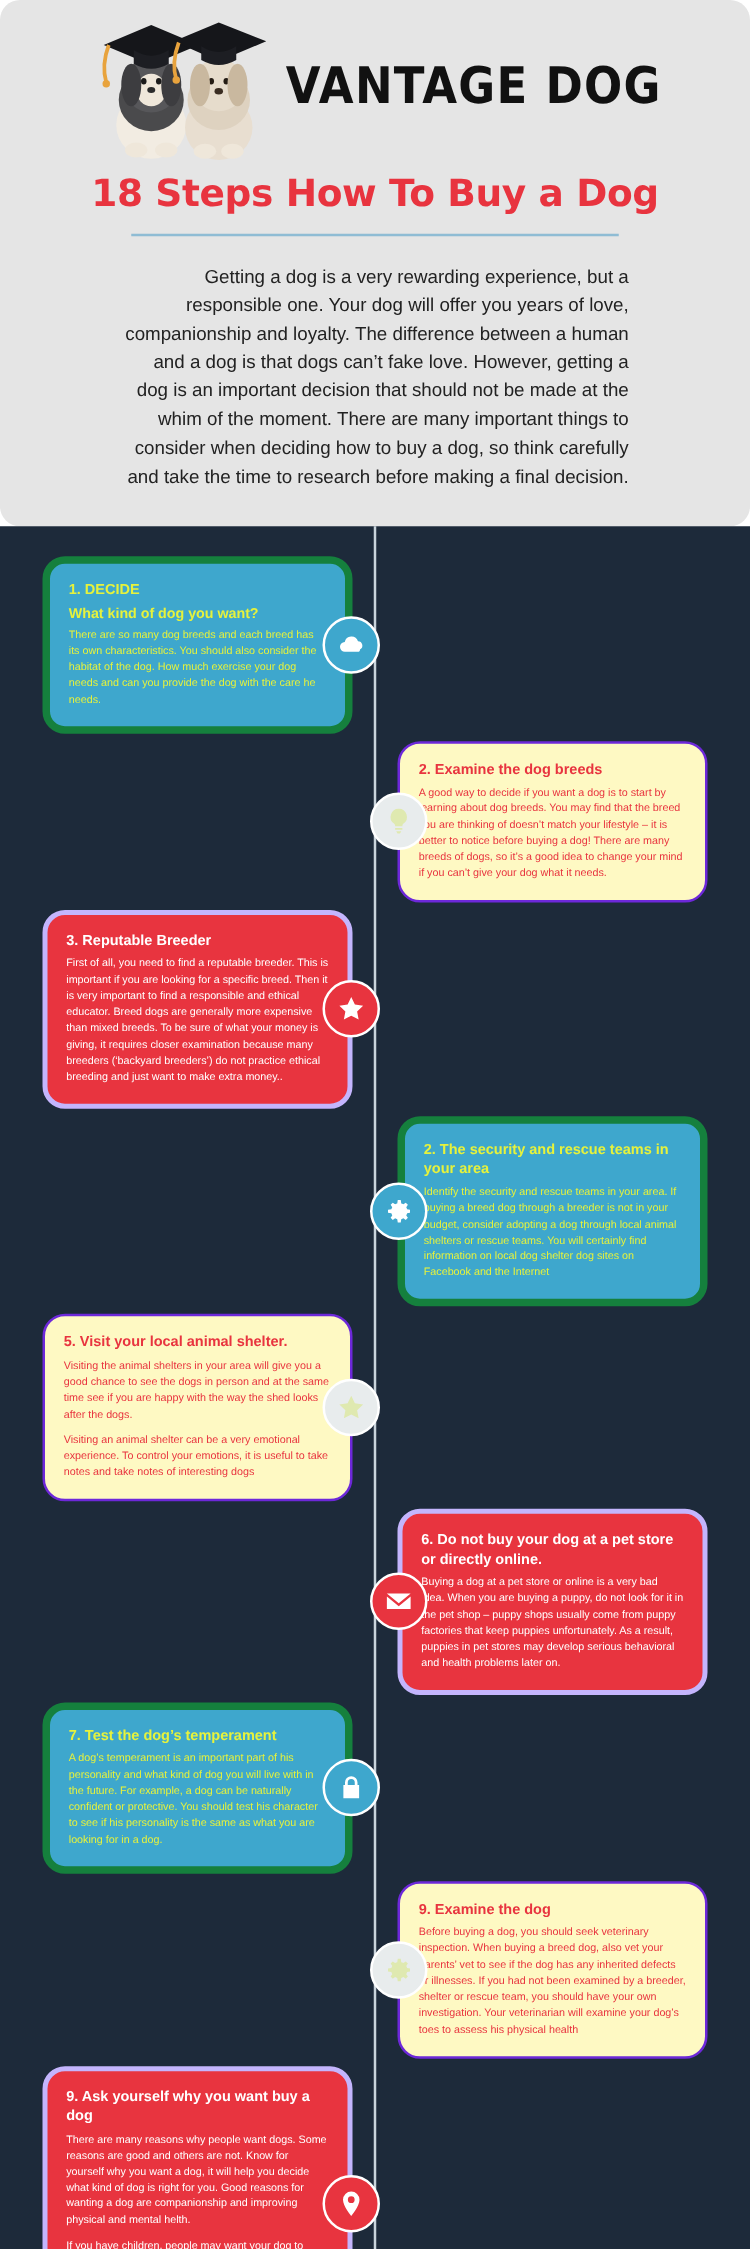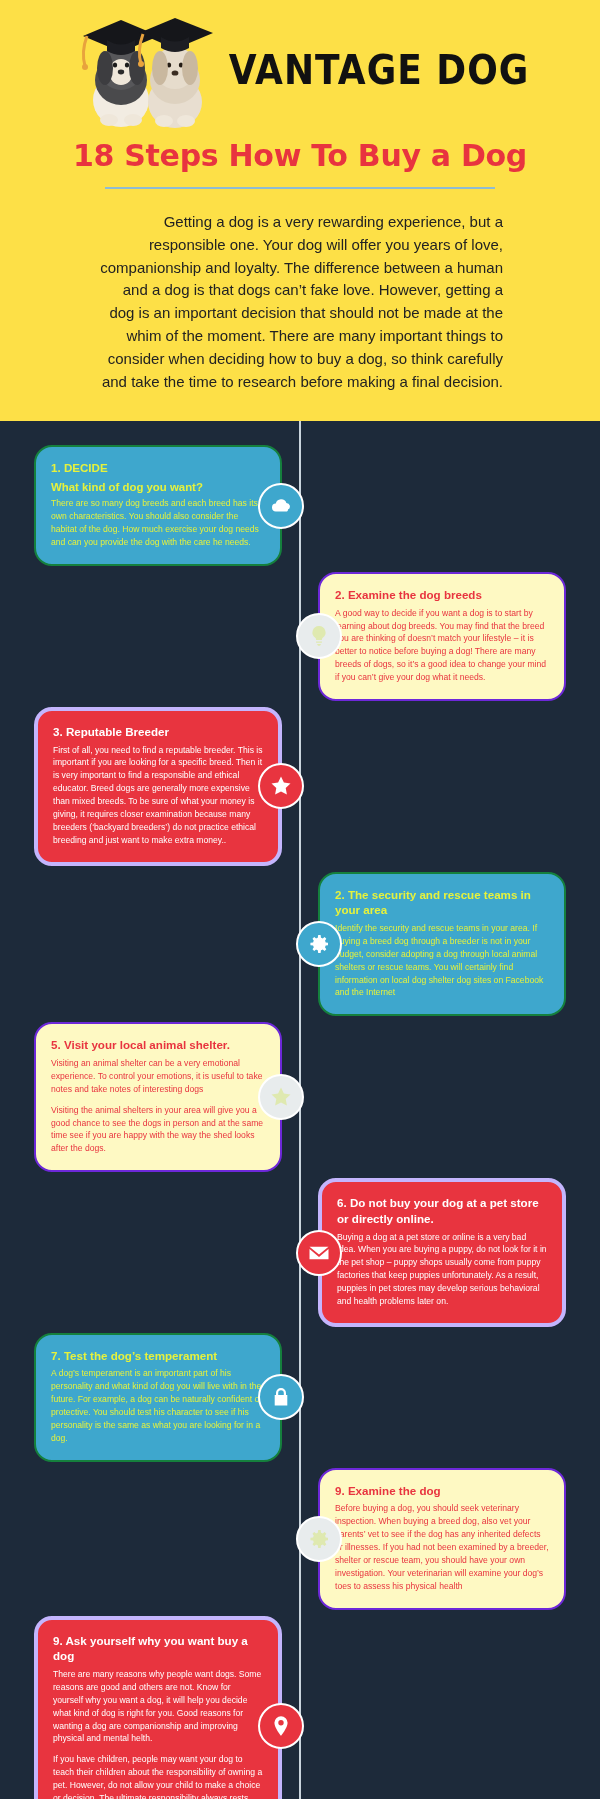--- a/index.html
+++ b/index.html
@@ -6,21 +6,21 @@
   html, body { width: 600px; }
   body {
     font-family: "Liberation Sans", sans-serif;
     background: #ffffff;
     width: 600px;
     overflow-x: hidden;
   }
   .page { width: 600px; position: relative; }
 
   
-  .header { background: #fde047; padding: 8px 0 0 0; text-align: center; }
+  .header { background: #e5e5e5; padding: 8px 0 0 0; text-align: center; border-radius: 16px; }
   .logo-row {
     display: flex; align-items: center; justify-content: center;
     gap: 6px; height: 122px;
   }
   .dogs-art { width: 152px; height: 122px; position: relative; }
   .logo-text {
     font-family: "DejaVu Sans", sans-serif;
     font-weight: 700; font-size: 36px; letter-spacing: 1px;
     color: #111111; transform: scaleY(1.12); white-space: nowrap;
   }
@@ -57,21 +57,21 @@
   .row.left  { justify-content: flex-start; }
   .row.right { justify-content: flex-end; }
 
   .card {
     width: 248px; border-radius: 18px; padding: 13px 15px 15px 15px;
     position: relative; z-index: 2;
   }
   .row.left .card  { margin-left: 34px; }
   .row.right .card { margin-right: 34px; }
 
-  .card.blue  { background: #3ea7cd; border: 2px solid #15803d; }
+  .card.blue  { background: #3ea7cd; border: 6px solid #15803d; }
   .card.red   { background: #e8343f; border: 4px solid #c4b5fd; }
   .card.gray  { background: #fef9c3; border: 2px solid #6d28d9; }
 
   .card-title { font-weight: 700; font-size: 11.6px; line-height: 1.35; margin-bottom: 4px; }
   .card.blue .card-title  { color: #e6f23c; }
   .card.red  .card-title  { color: #ffffff; }
   .card.gray .card-title  { color: #e8343f; }
 
   .card-sub { font-weight: 700; font-size: 11.4px; line-height: 1.35; margin-bottom: 2px; color: #e6f23c; }
 
@@ -213,22 +213,22 @@
             <svg viewBox="0 0 24 24">
               <path d="M12 8.2a3.8 3.8 0 1 0 0 7.6 3.8 3.8 0 0 0 0-7.6zm0 5.8a2 2 0 1 1 0-4 2 2 0 0 1 0 4z"></path>
               <path d="M21 13.2v-2.4l-2.3-.4a7 7 0 0 0-.7-1.7l1.3-1.9-1.7-1.7-1.9 1.3a7 7 0 0 0-1.7-.7L13.6 3h-2.4l-.4 2.7a7 7 0 0 0-1.7.7L7.2 5.1 5.5 6.8l1.3 1.9a7 7 0 0 0-.7 1.7L3.4 10.8v2.4l2.7.4a7 7 0 0 0 .7 1.7l-1.3 1.9 1.7 1.7 1.9-1.3a7 7 0 0 0 1.7.7l.4 2.7h2.4l.4-2.7a7 7 0 0 0 1.7-.7l1.9 1.3 1.7-1.7-1.3-1.9a7 7 0 0 0 .7-1.7z"></path>
             </svg>
           </div>
         </div>
         <div class="row left">
           <div class="card gray">
             <div class="card-title">5. Visit your local animal shelter.</div>
             <div class="card-body">
+              <p>Visiting the animal shelters in your area will give you a good chance to see the dogs in person and at the same time see if you are happy with the way the shed looks after the dogs.</p>
               <p>Visiting an animal shelter can be a very emotional experience. To control your emotions, it is useful to take notes and take notes of interesting dogs</p>
-              <p>Visiting the animal shelters in your area will give you a good chance to see the dogs in person and at the same time see if you are happy with the way the shed looks after the dogs.</p>
             </div>
           </div>
           <div class="connector" style="left: 282px; width: 18px;"></div>
           <div class="node gray" style="left: 258px;">
             <svg viewBox="0 0 24 24">
               <path d="M12 2.6l2.9 6 6.6.9-4.8 4.6 1.2 6.5-5.9-3.1-5.9 3.1 1.2-6.5L2.5 9.5l6.6-.9z"></path>
             </svg>
           </div>
         </div>
         <div class="row right">

